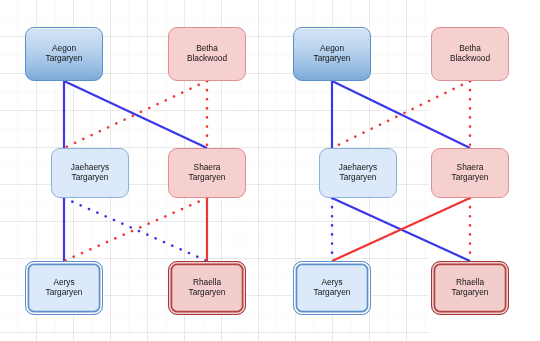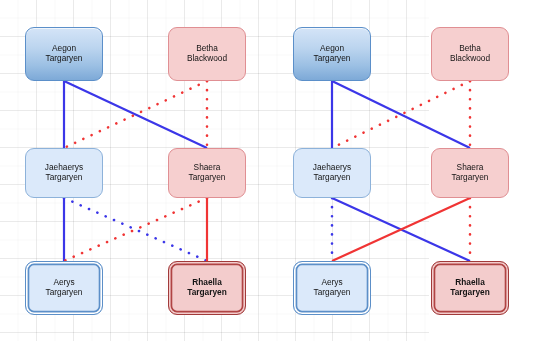--- a/index.html
+++ b/index.html
@@ -32,40 +32,40 @@
   
   .n-aegon{
     background:linear-gradient(to bottom,#d4e4f7 0%,#bcd5ef 38%,#9cc0e4 72%,#7da9d7 100%);
     border:1.3px solid #5b8fc9;
     box-shadow:inset 0 1px 0 rgba(255,255,255,.65);
   }
   
   .n-blue-flat{
     background:#dbe9fa;
     border:1.3px solid #8db2da;
+    margin-left:26px;
   }
   
   .n-pink-flat{
     background:#f6cfcf;
     border:1.3px solid #e08f93;
     justify-content:center;
   }
   
   .n-blue-double{
     background:#dbe9fa;
     border:1.4px solid #5c8fc8;
     box-shadow:inset 0 0 0 1.6px #ffffff, inset 0 0 0 3.3px #5c8fc8;
     text-align:center;
   }
   
   .n-red-double{
     background:#f3cccc;
     border:1.4px solid #a13a3a;
     box-shadow:inset 0 0 0 1.6px #f3cccc, inset 0 0 0 3.3px #b04444;
-    font-weight:bold;
   }
 </style>
 </head>
 <body>
 
 <div id="canvas">
   <svg id="edge-layer" viewBox="0 0 540 341" xmlns="http://www.w3.org/2000/svg">
       <line x1="64" y1="81" x2="64" y2="148" stroke="#3b36e8" stroke-linecap="butt" stroke-width="2.2"></line>
       <line x1="64" y1="81" x2="207" y2="148" stroke="#3b36e8" stroke-linecap="butt" stroke-width="2.2"></line>
       <line x1="207" y1="81" x2="207" y2="148" stroke="#f03434" stroke-linecap="round" stroke-width="2.6" stroke-dasharray="0.1 9"></line>

